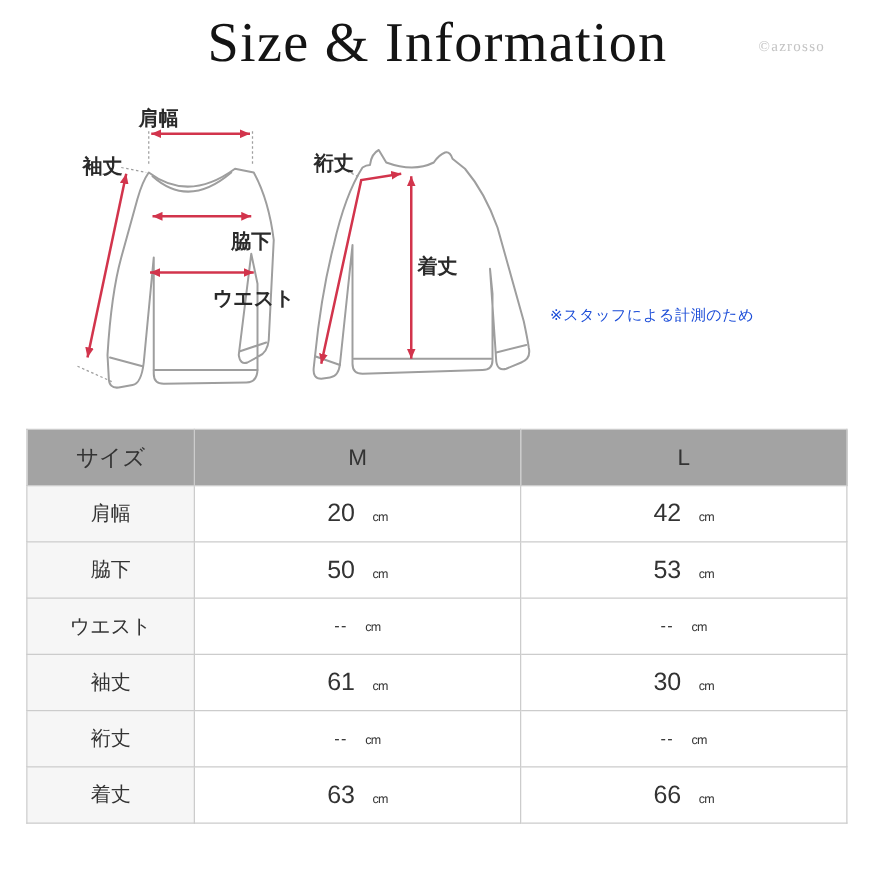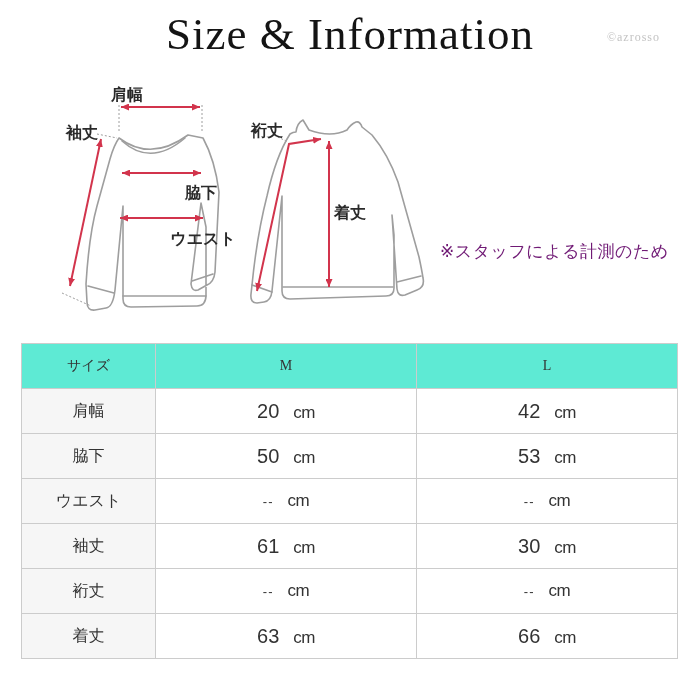--- a/index.html
+++ b/index.html
@@ -24,38 +24,38 @@
   }
 
   
   .diagram { position:absolute; left:45px; top:75px; width:420px; height:250px; }
   .diagram text {
     font-family:"Liberation Sans","DejaVu Sans",sans-serif;
     font-size:16px; font-weight:600; fill:#2a2a2a;
   }
   .note {
     position:absolute; left:440px; top:238px; width:240px;
-    font-size:17px; line-height:28px; letter-spacing:0.5px; color:#701a75;
+    font-size:12px; line-height:28px; letter-spacing:0.5px; color:#1d4ed8;
   }
 
   
   .size-table {
     position:absolute; left:21px; top:343px; width:657px;
     border-collapse:collapse; table-layout:fixed; text-align:center;
   }
   .size-table th, .size-table td {
     border:1px solid #cccccc; height:45px; vertical-align:middle;
     background:#ffffff; font-weight:normal; color:#333;
   }
   .size-table col.c-label { width:134px; }
-  .size-table thead th { background:#5eead4; font-size:14px;font-family:Liberation Serif, serif; }
+  .size-table thead th { background:#a3a3a3; font-size:18px; }
   .size-table td.rowlabel { background:#f6f6f6; font-size:16px; }
   .num  { font-size:20px; }
   .num.dash { font-size:13px; letter-spacing:1px; }
-  .unit { font-size:17px; margin-left:14px; letter-spacing:-0.5px; }
+  .unit { font-size:10px; margin-left:14px; letter-spacing:-0.5px; }
 </style>
 </head>
 <body>
 
 <div class="page">
 
   <div class="header">
     <span class="title">Size &amp; Information</span>
   </div>
   <span class="watermark">©azrosso</span>

